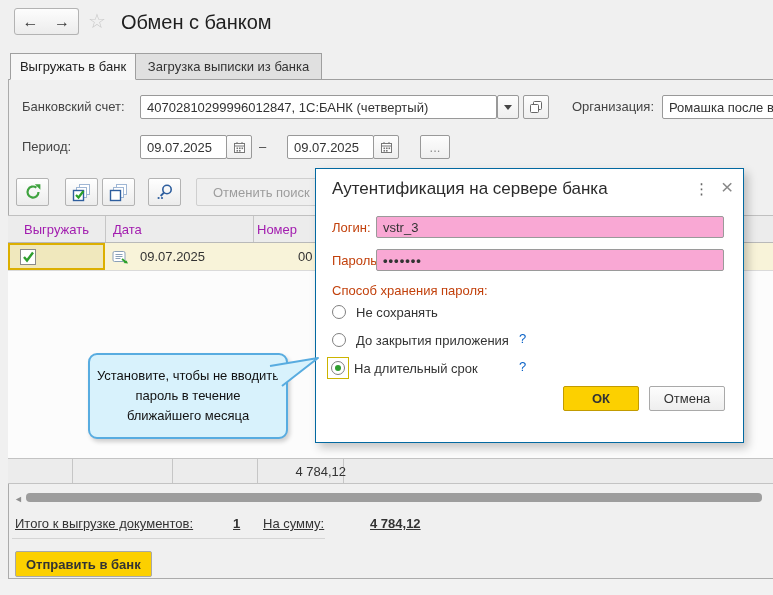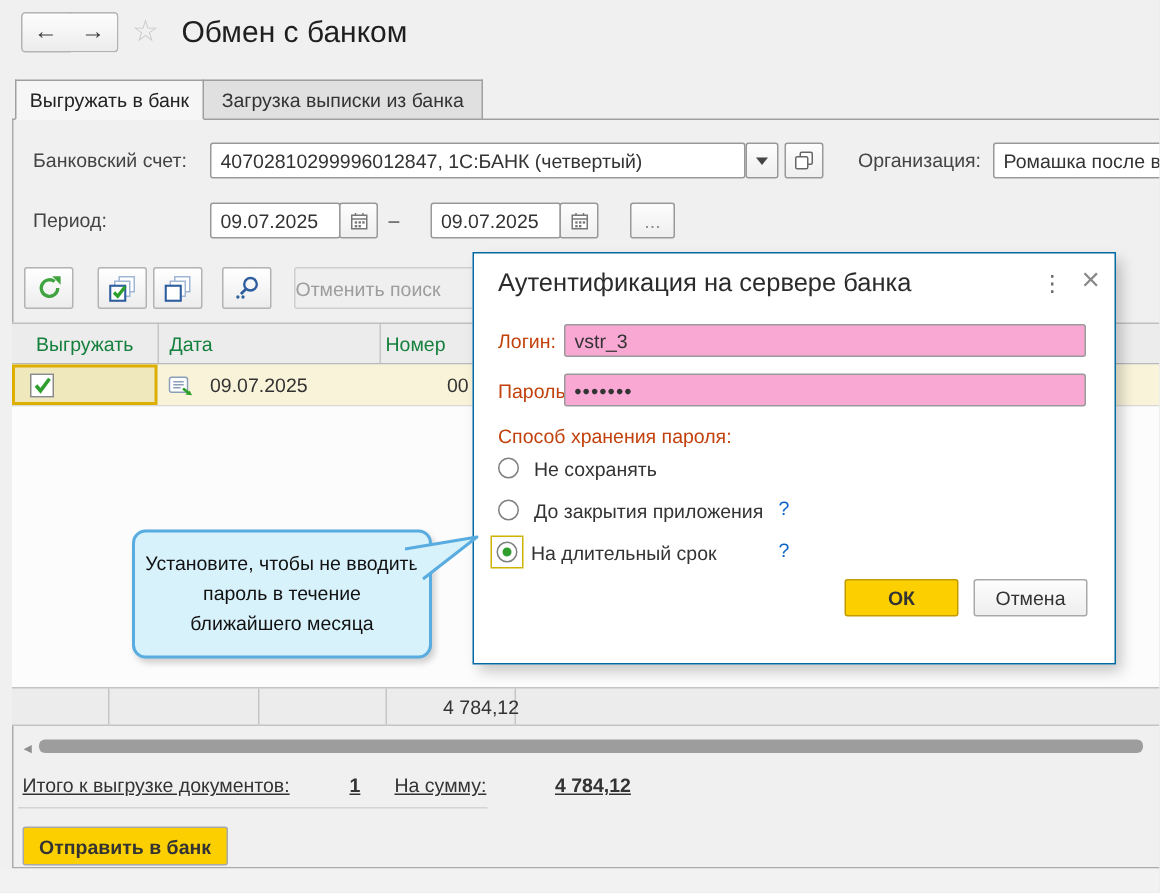--- a/index.html
+++ b/index.html
@@ -32,26 +32,26 @@
          font-size:13px;color:#333;padding:0 6px;}
   input.field{outline:none;}
   .sqbtn{position:absolute;height:24px;border:1px solid #999;background:linear-gradient(#fdfdfd,#efefef);
          border-radius:2px;display:flex;align-items:center;justify-content:center;cursor:pointer;}
   .tri-down{width:0;height:0;border-left:4px solid transparent;border-right:4px solid transparent;border-top:5px solid #444;}
 
   
   .tbtn{position:absolute;top:178px;width:33px;height:28px;border:1px solid #b3b3b3;border-radius:2px;
         background:linear-gradient(#ffffff,#ececec);display:flex;align-items:center;justify-content:center;cursor:pointer;}
   .cancel-search{position:absolute;left:196px;top:178px;width:168px;height:28px;border:1px solid #cfcfcf;
-        border-radius:2px;background:#efefef;color:#9d9d9d;display:flex;align-items:center;padding-left:0;}
+        border-radius:2px;background:#efefef;color:#9d9d9d;display:flex;align-items:center;padding-left:16px;}
 
   
   .thead{position:absolute;left:8px;top:215px;width:765px;height:28px;background:#ececec;
          border-top:1px solid #c0c0c0;border-bottom:1px solid #b9b9b9;}
-  .th{position:absolute;top:0;height:100%;display:flex;align-items:center;color:#15803d;}
+  .th{position:absolute;top:0;height:100%;display:flex;align-items:center;color:#a21caf;}
   .th-sep{position:absolute;top:0;width:1px;height:100%;background:#c6c6c6;}
   .trow{position:absolute;left:8px;top:243px;width:765px;height:28px;background:#f8f3d9;border-bottom:1px solid #dadada;cursor:pointer;}
   .selcell{position:absolute;left:0;top:0;width:97px;height:27px;background:#f0e8bd;border:2px solid #dcaf00;
            display:flex;align-items:center;}
   .cb{width:16px;height:16px;background:#fff;border:1px solid #8a8a8a;margin-left:10px;display:flex;
       align-items:center;justify-content:center;cursor:pointer;}
   .tbody{position:absolute;left:8px;top:271px;width:765px;height:187px;background:#fcfcfc;}
   .tfoot{position:absolute;left:8px;top:458px;width:765px;height:26px;background:#ececec;
          border-top:1px solid #c3c3c3;border-bottom:1px solid #c3c3c3;}
   .tf-sep{position:absolute;top:0;width:1px;height:100%;background:#c6c6c6;}

